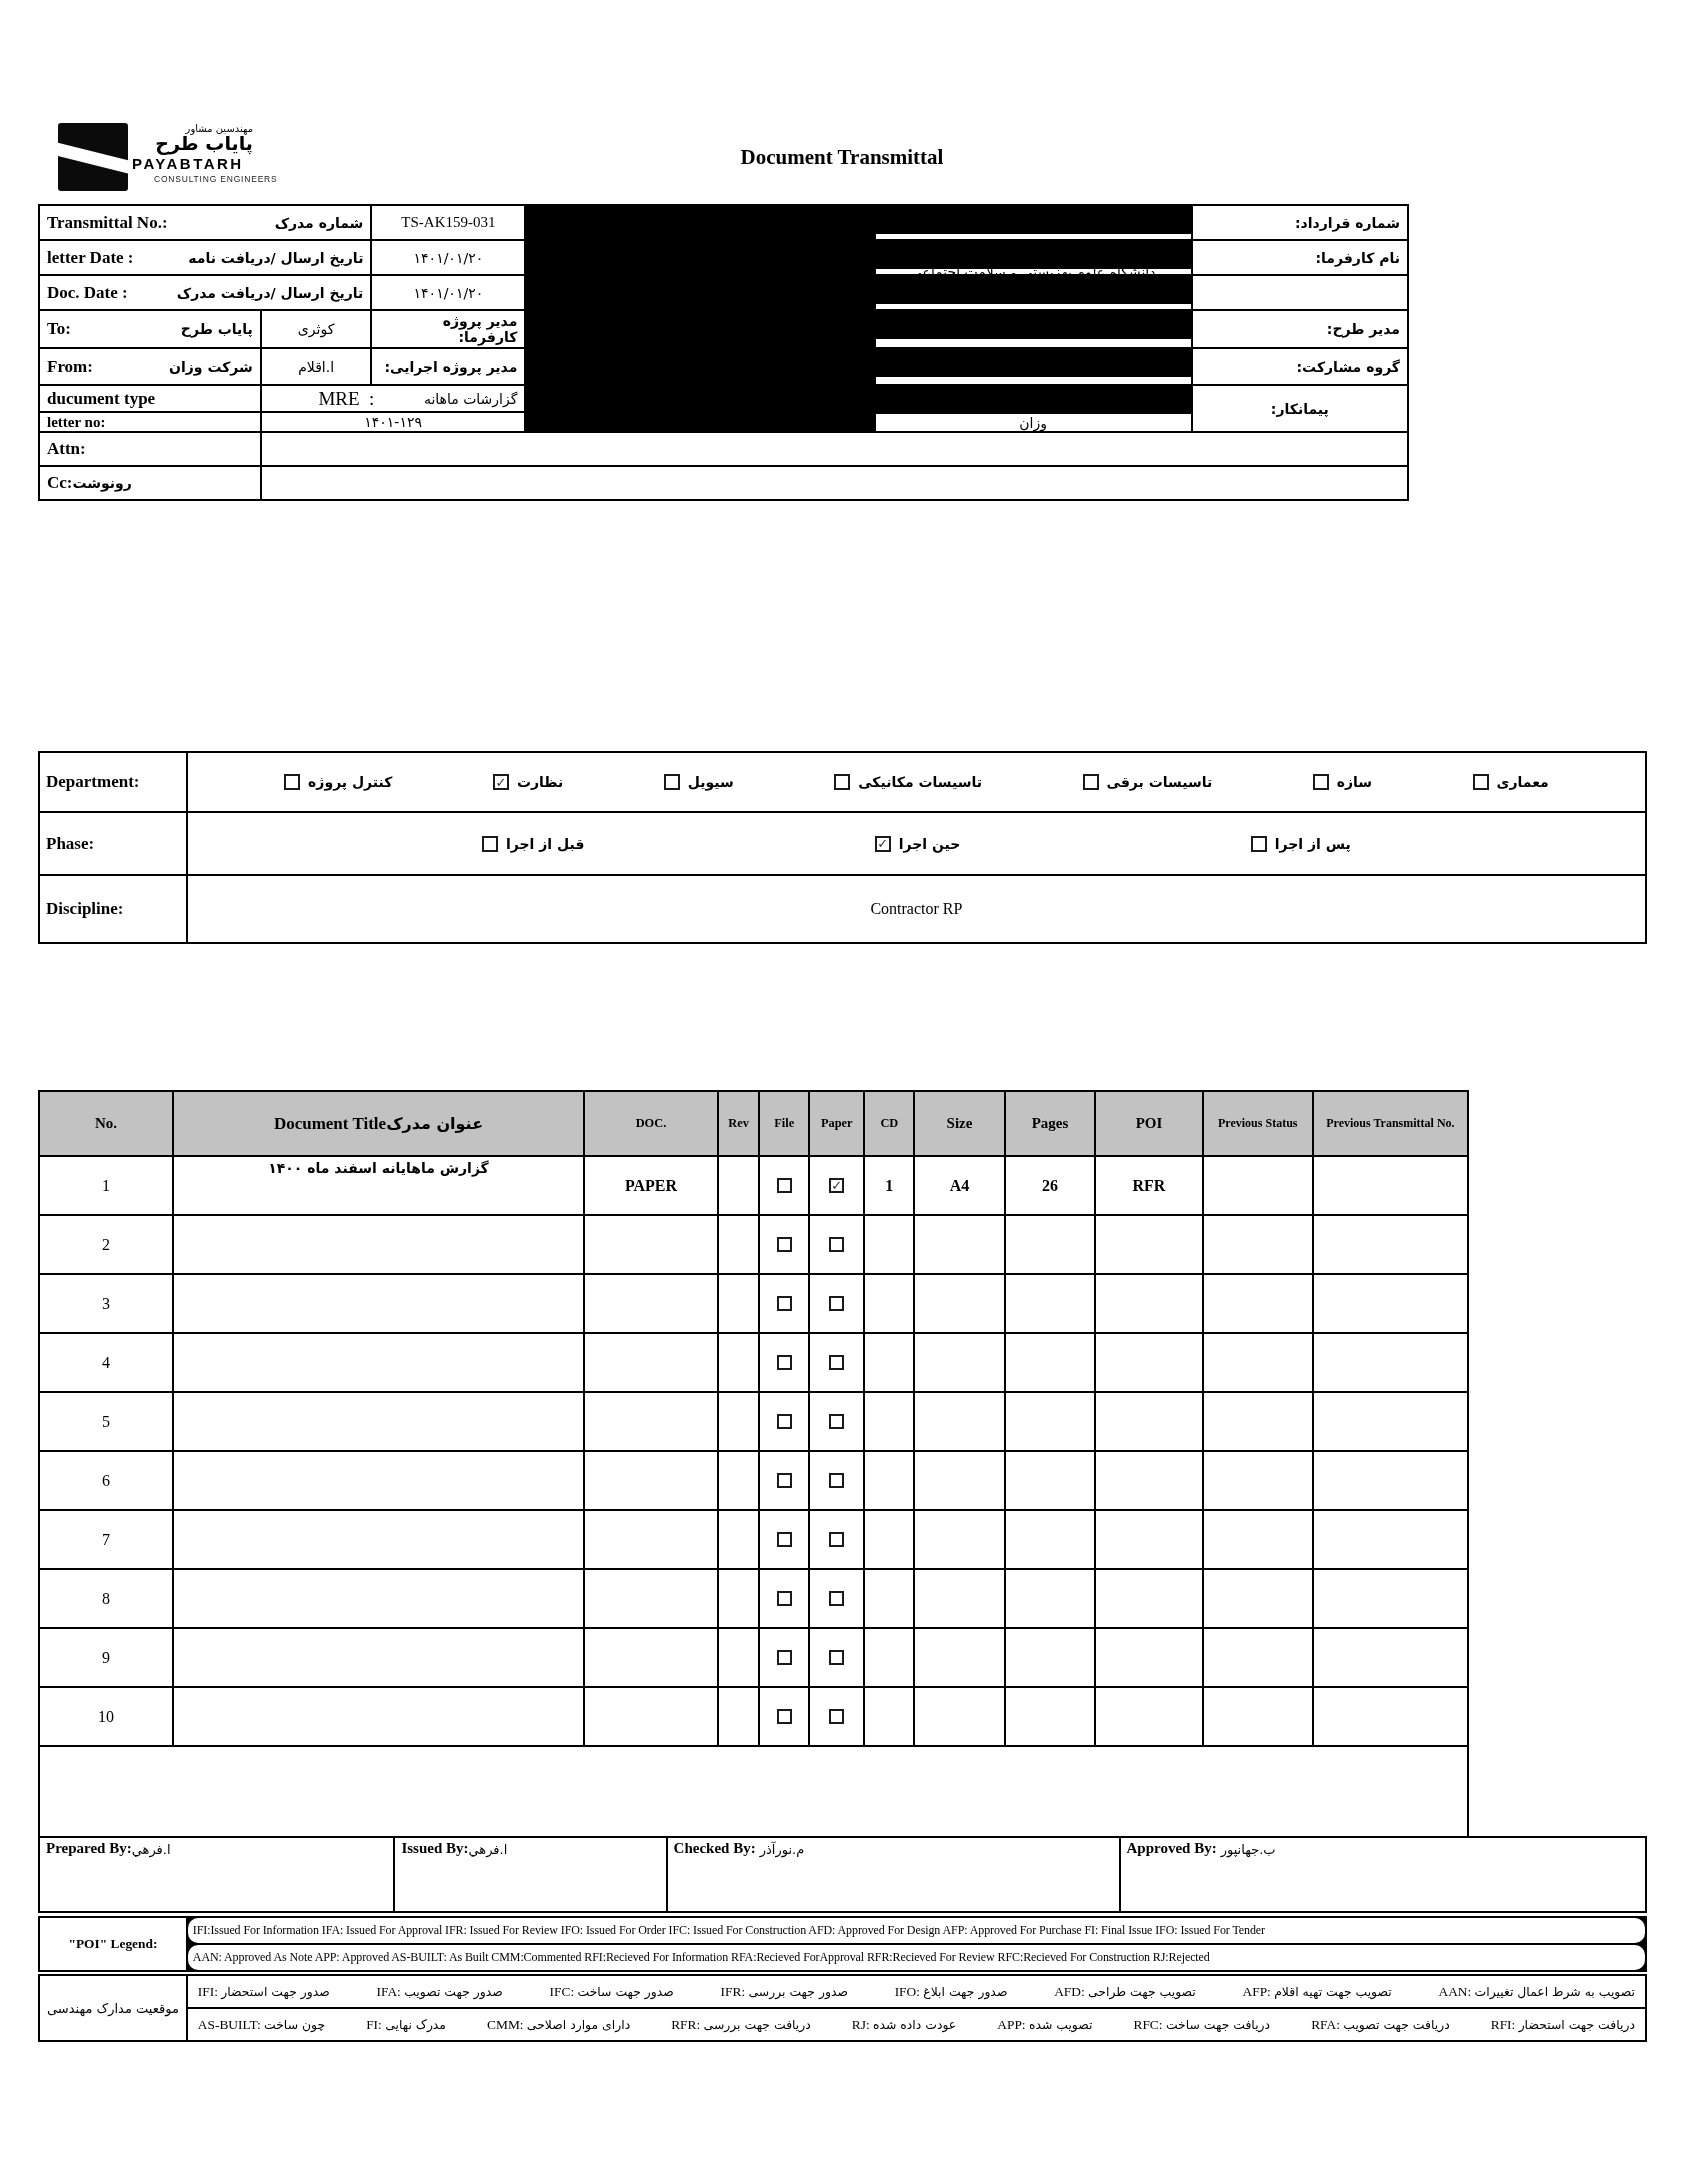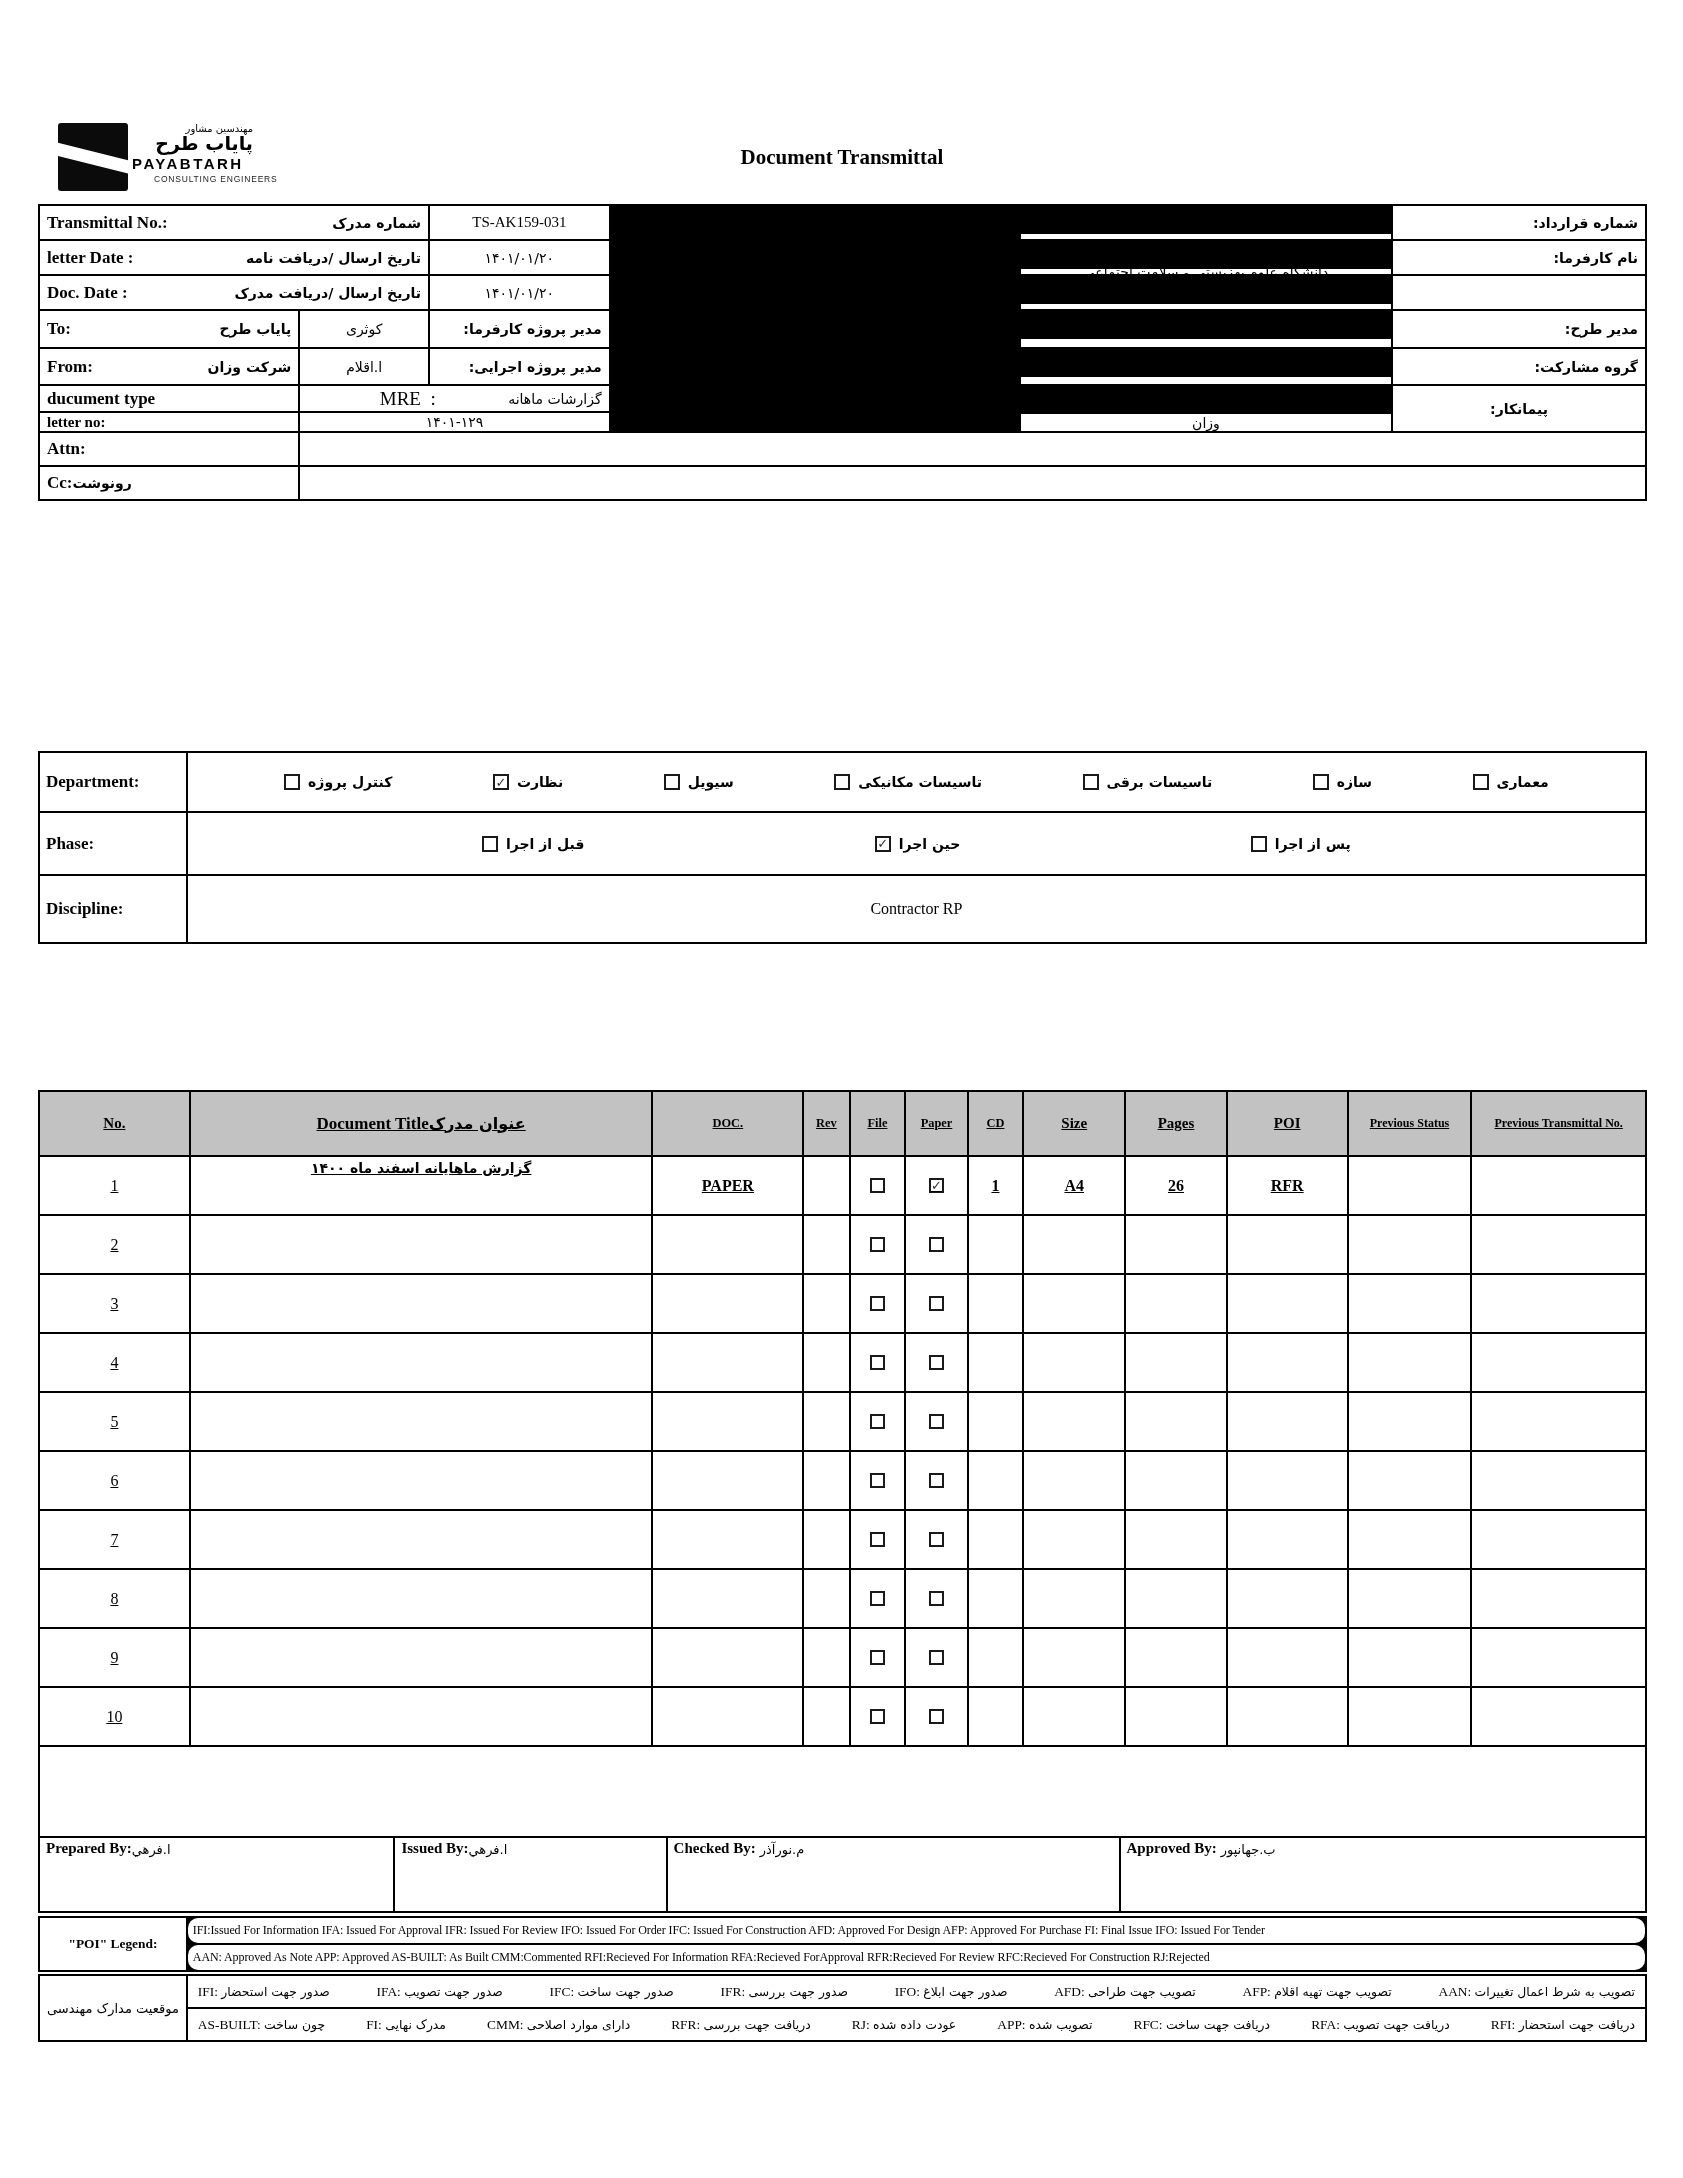--- a/index.html
+++ b/index.html
@@ -19,21 +19,21 @@
   .logo-en { font-family:"Liberation Sans", sans-serif; font-weight:bold; font-size:15px; letter-spacing:2.5px; margin-top:1px; }
   .logo-sub { font-family:"Liberation Sans", sans-serif; font-size:8.5px; letter-spacing:0.8px; color:#222; margin-top:2px; padding-left:22px; white-space:nowrap; }
 
   .doc-title { position:absolute; top:145px; left:0; width:100%; text-align:center; font-size:21px; font-weight:bold; }
 
   
   .btable { display:grid; gap:2px; background:#000; border:2px solid #000; position:absolute; }
   .btable > div { background:#fff; display:flex; align-items:center; }
 
   
-  .tt { left:38px; top:204px; width:1609px;
+  .tt { left:38px; top:204px; width:1371px;
         grid-template-columns:16.2fr 8fr 11.2fr 25.6fr 23.2fr 15.8fr;
         grid-template-rows:33px 33px 33px 36px 35px 25px 18px 32px 32px; }
   .lab-en { font-weight:bold; font-size:17px; }
   .cell-pad { padding:0 7px; }
   .split { justify-content:space-between; }
   .val-c { justify-content:center; font-size:15px; }
   .fa-val { font-size:14px; }
   .fa-lab { font-size:14px; font-weight:bold; direction:rtl; text-align:right; justify-content:flex-start; }
   .c-span2 { grid-column:1 / 3; }
   .c-mid { grid-column:4; grid-row:1 / 8; justify-content:center; }
@@ -51,23 +51,23 @@
   .ct .lab { padding-left:6px; }
   .opt-row { justify-content:space-around; padding:0 46px; }
   .opt-row-phase { justify-content:space-around; padding:0 149px; }
   .opt { display:inline-flex; align-items:center; gap:8px; }
   .opt-label { font-size:14px; font-weight:bold; }
   .cb { width:16px; height:16px; border:2px solid #1a1a1a; background:#fff; display:inline-flex; align-items:center; justify-content:center; flex:none; }
   .cb.checked::after { content:"✓"; font-family:"DejaVu Sans", sans-serif; font-size:13px; line-height:1; color:#333; }
   .discipline-val { justify-content:center; font-size:16px; }
 
   
-  .dtable { left:38px; top:1090px; width:1609px;
+  .dtable { left:38px; top:1090px; width:1431px;
         grid-template-columns:9.4fr 29.1fr 9.4fr 2.8fr 3.4fr 3.8fr 3.4fr 6.3fr 6.3fr 7.5fr 7.7fr 10.9fr;
-        grid-template-rows:63px repeat(10, 57px) 91px;text-decoration:underline; }
+        grid-template-rows:63px repeat(10, 57px) 91px; }
   .dtable > div { justify-content:center; }
   .hcell { background:#c2c2c2 !important; font-weight:bold; font-size:15px; text-align:center; line-height:1.25; }
   .hcell.small { font-size:12.4px; }
   .hcell.tiny { font-size:12px; padding:0 2px; }
   .h-title { justify-content:space-around; }
   .h-title .en { font-size:17px; }
   .h-title .fa { font-size:16px; font-weight:bold; }
   .dc { font-size:16px; }
   .dc.num { font-size:16px; }
   .dc.title { align-items:flex-start; padding-top:3px; font-size:14px; font-weight:bold; }

